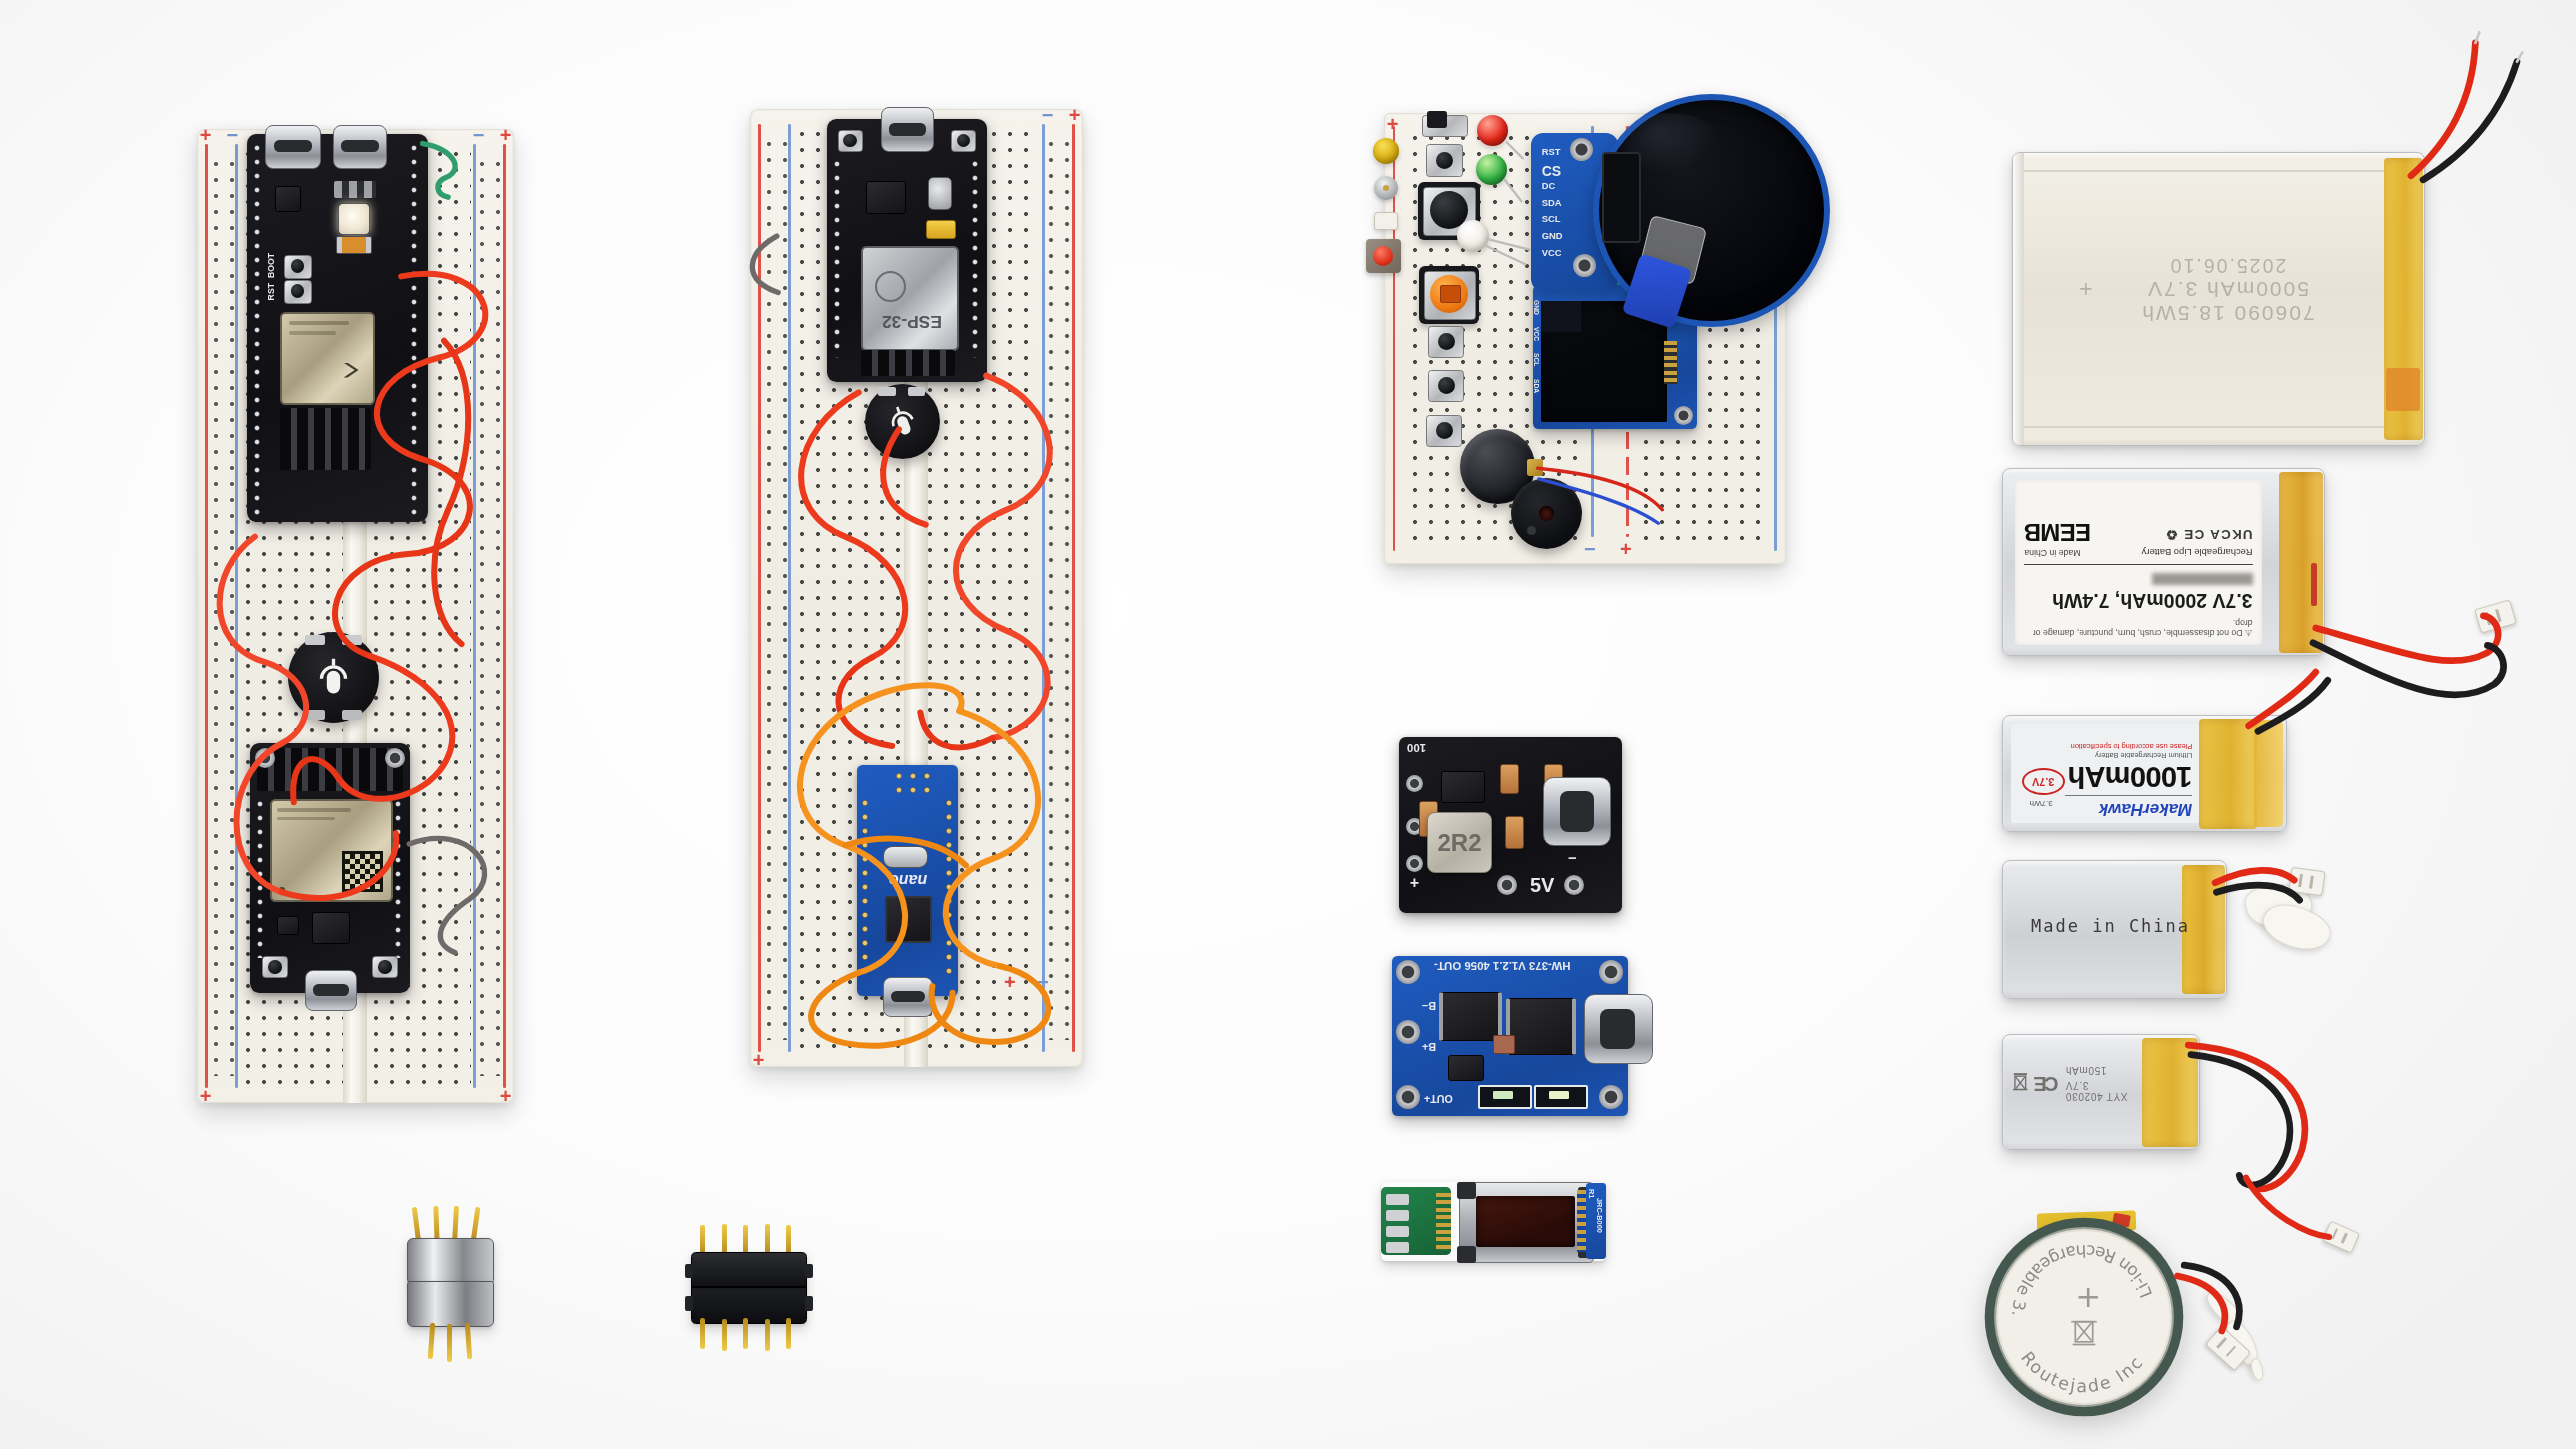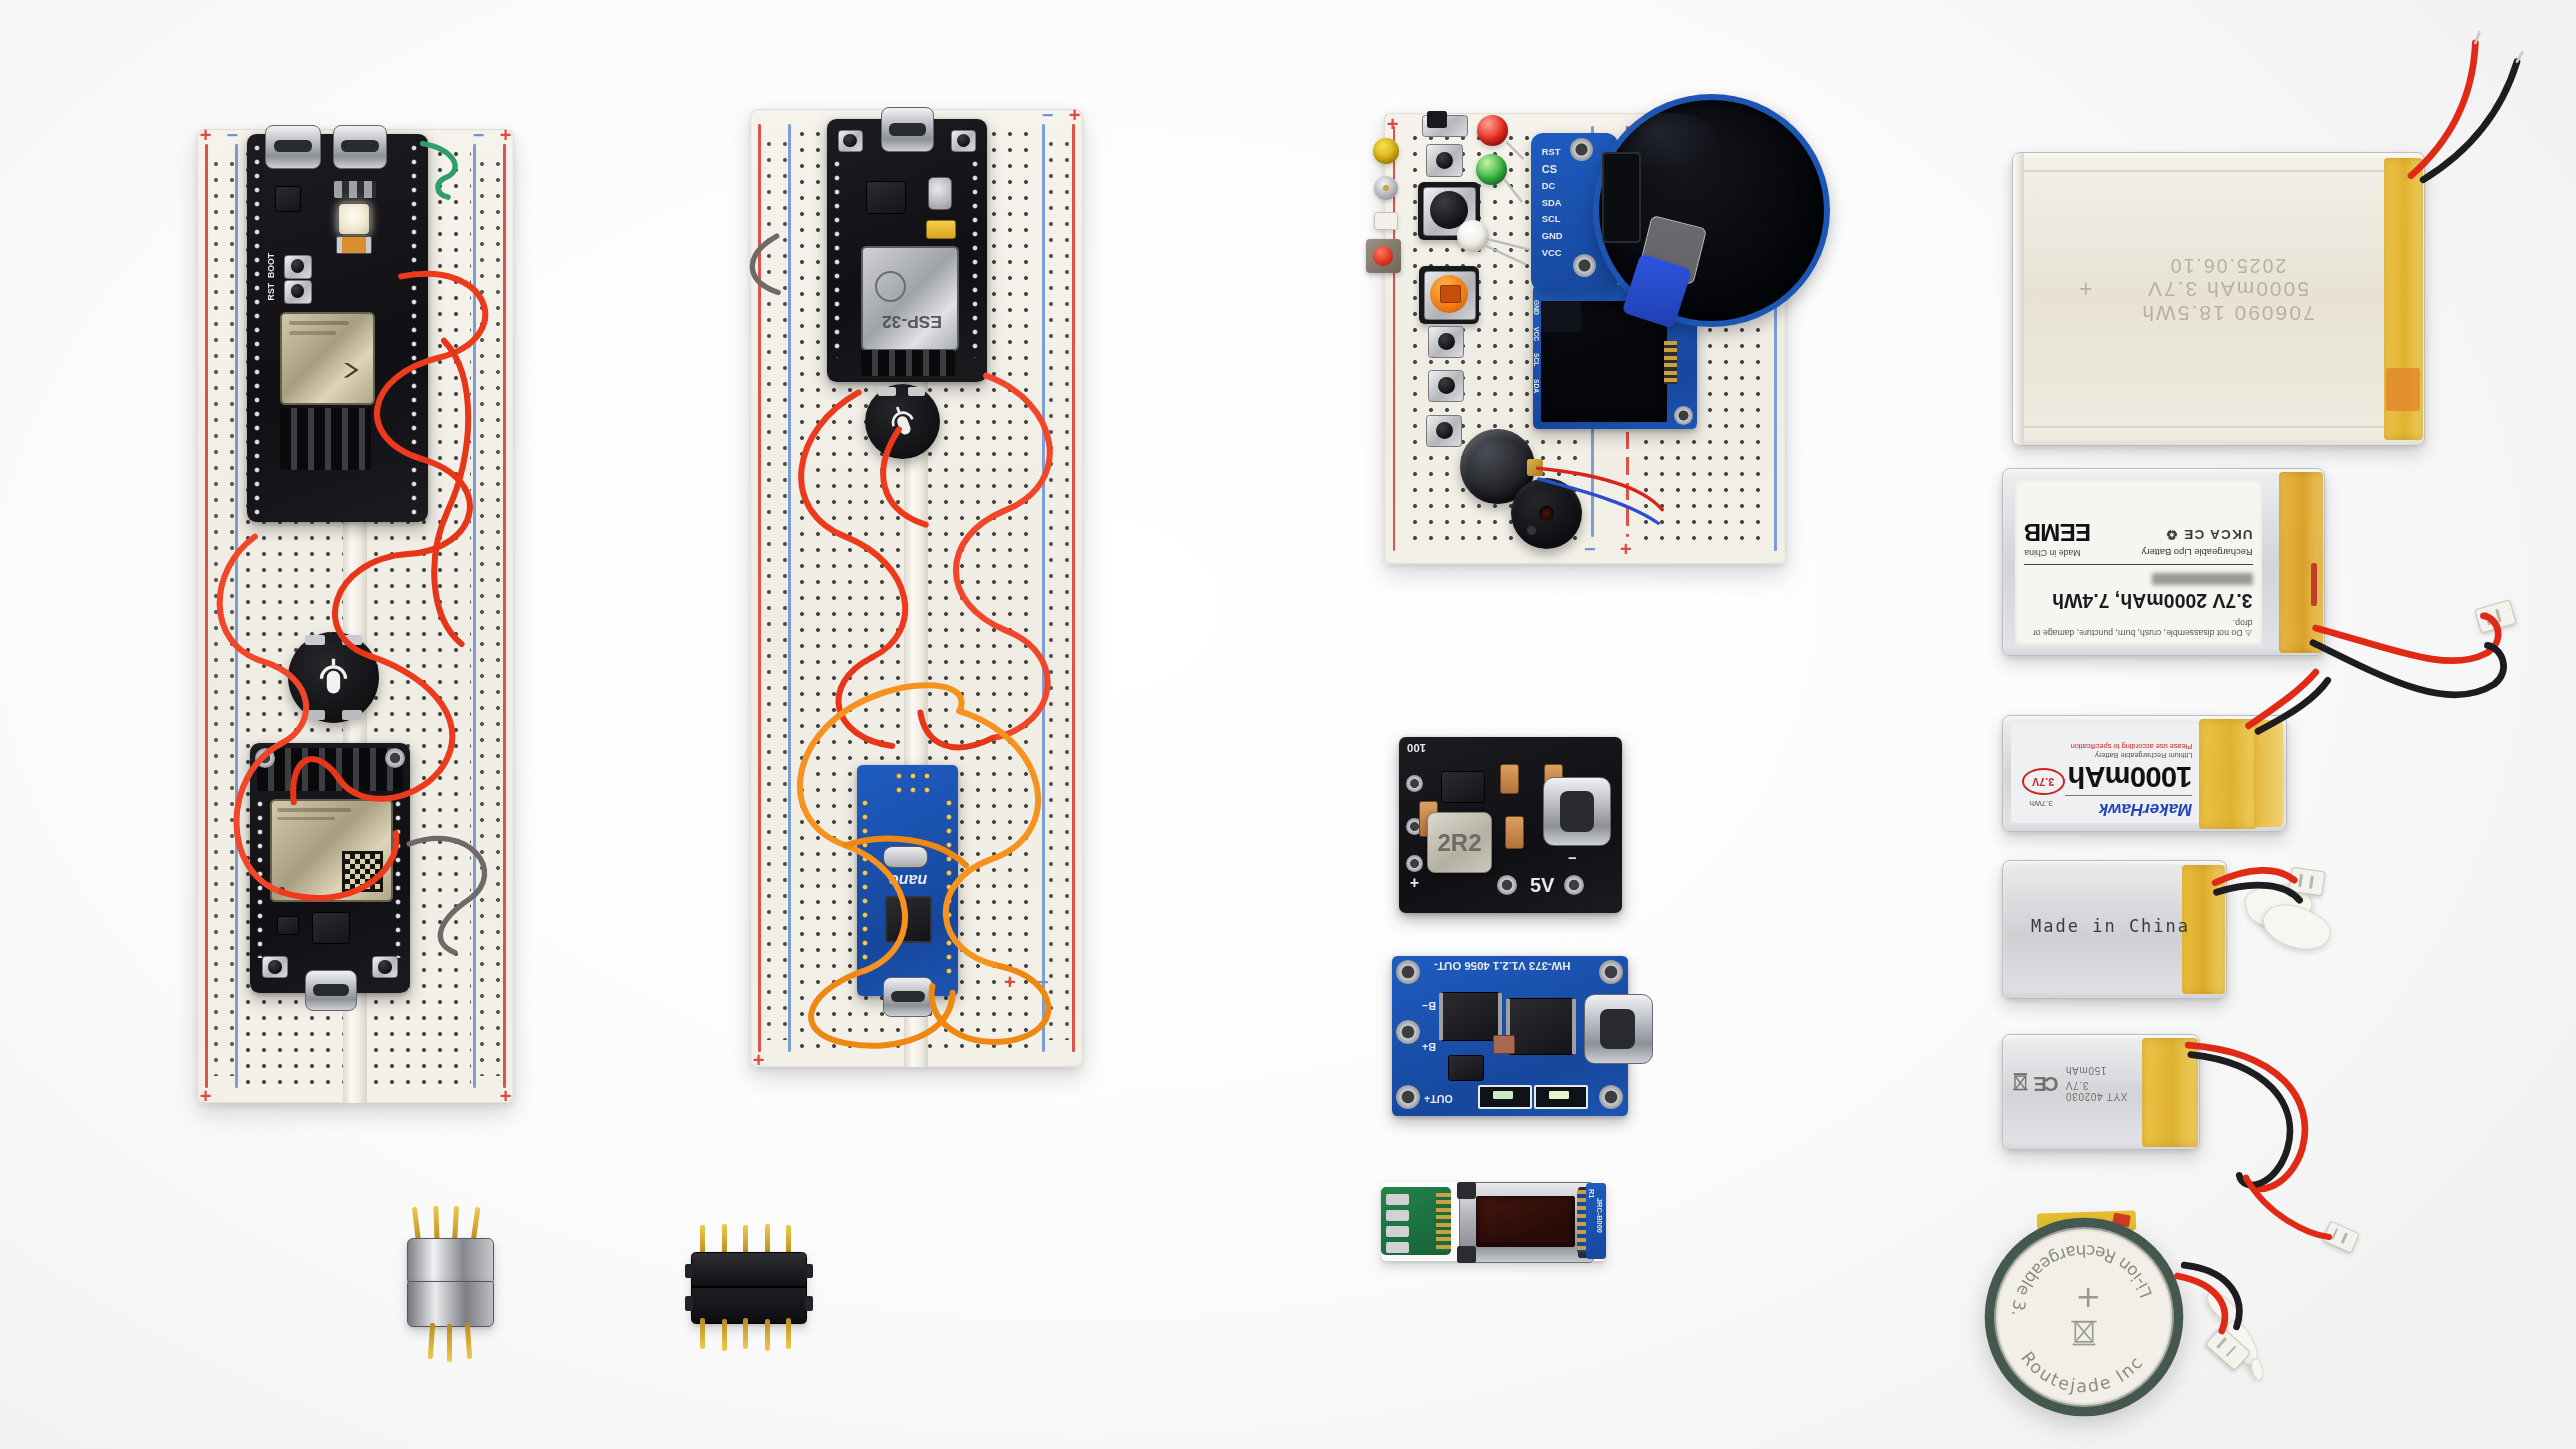--- a/index.html
+++ b/index.html
@@ -279,21 +279,21 @@
     <span class="silk vtxt" style="left:0px;top:42px;font-size:6.7px;">VCC</span>
     <span class="silk vtxt" style="left:0px;top:68px;font-size:6.7px;">SCL</span>
     <span class="silk vtxt" style="left:0px;top:94px;font-size:6.7px;">SDA</span>
   </div>
 
   <div class="abs" style="left:1531px;top:94px;width:322px;height:221px;">
     <div class="abs" style="left:0;top:39px;width:87px;height:158px;background:linear-gradient(160deg,#1f5cc0,#16479c);border-radius:12px;box-shadow:0 5.4px 13.4px rgba(0,0,0,.22);"></div>
     <div class="screw" style="left:39px;top:44px;width:23px;height:23px;"></div>
     <div class="screw" style="left:42px;top:160px;width:23px;height:23px;"></div>
     <span class="silk" style="left:10.7px;top:52px;font-size:9.4px;">RST</span>
-    <span class="silk" style="left:10.7px;top:69px;font-size:11px;">CS</span>
+    <span class="silk" style="left:10.7px;top:69px;font-size:14px;">CS</span>
     <span class="silk" style="left:10.7px;top:86px;font-size:9.4px;">DC</span>
     <span class="silk" style="left:10.7px;top:103px;font-size:9.4px;">SDA</span>
     <span class="silk" style="left:10.7px;top:119px;font-size:9.4px;">SCL</span>
     <span class="silk" style="left:10.7px;top:136px;font-size:9.4px;">GND</span>
     <span class="silk" style="left:10.7px;top:153px;font-size:9.4px;">VCC</span>
     <div class="abs" style="left:62px;top:0;width:225px;height:221px;border-radius:50%;background:radial-gradient(circle at 38% 30%,#15161c,#04050a 70%);border:6.7px solid #1c55b4;box-shadow:0 6.7px 16px rgba(0,0,0,.25), inset 0 0 20px rgba(0,0,0,.9);">
       <div class="abs" style="left:20px;top:13.4px;width:101px;height:60px;border-radius:50%;background:radial-gradient(ellipse at 40% 30%,rgba(140,160,200,.14),rgba(0,0,0,0) 70%);"></div>
       <div class="abs" style="left:2.7px;top:52px;width:35px;height:87px;background:#0c0d11;border:2px solid #2a2b30;border-radius:4px;"></div>
     </div>
     <div class="abs" style="left:113px;top:127px;width:55px;height:56px;background:rgba(255,255,255,.38);border:1.3px solid rgba(255,255,255,.55);border-radius:6.7px;transform:rotate(14deg);"></div>

